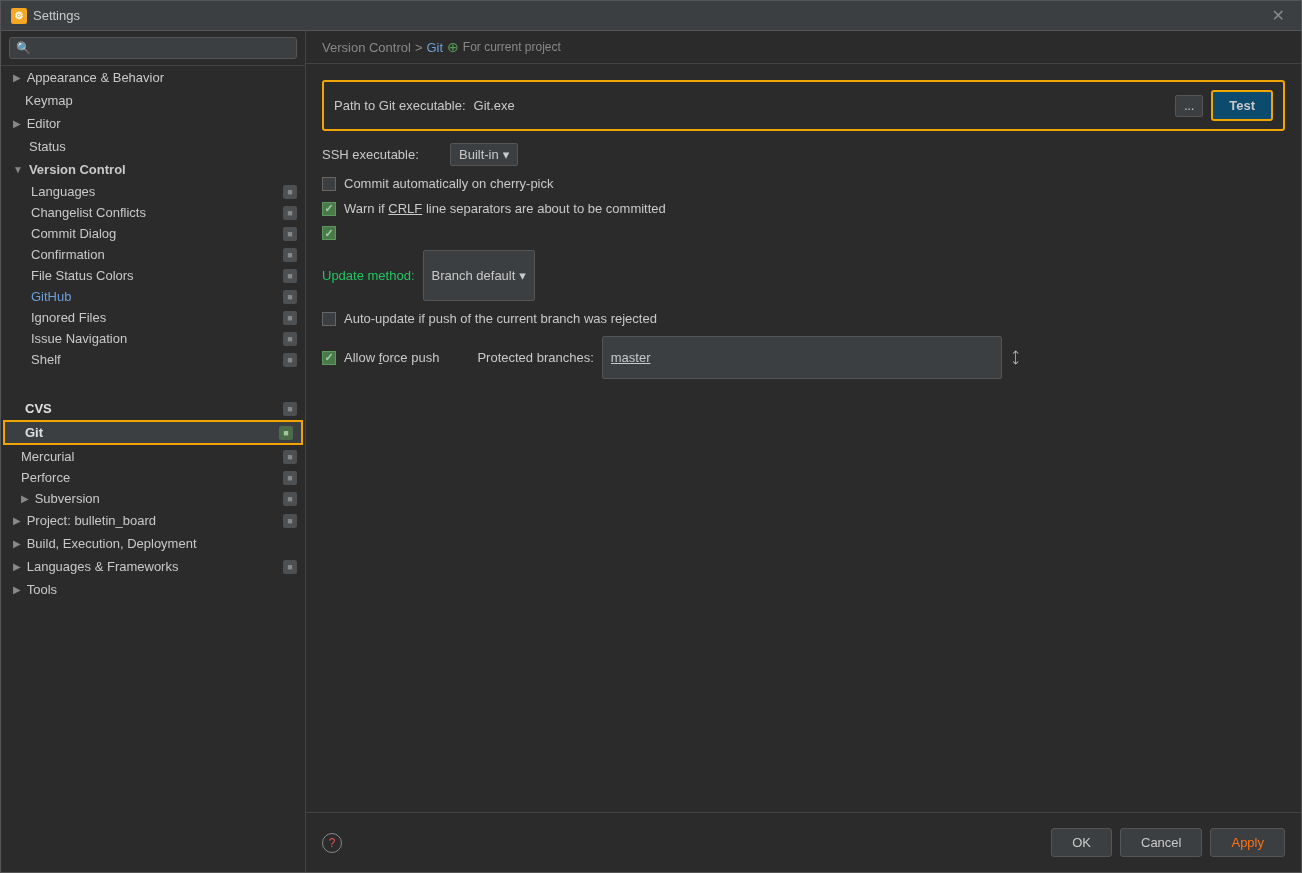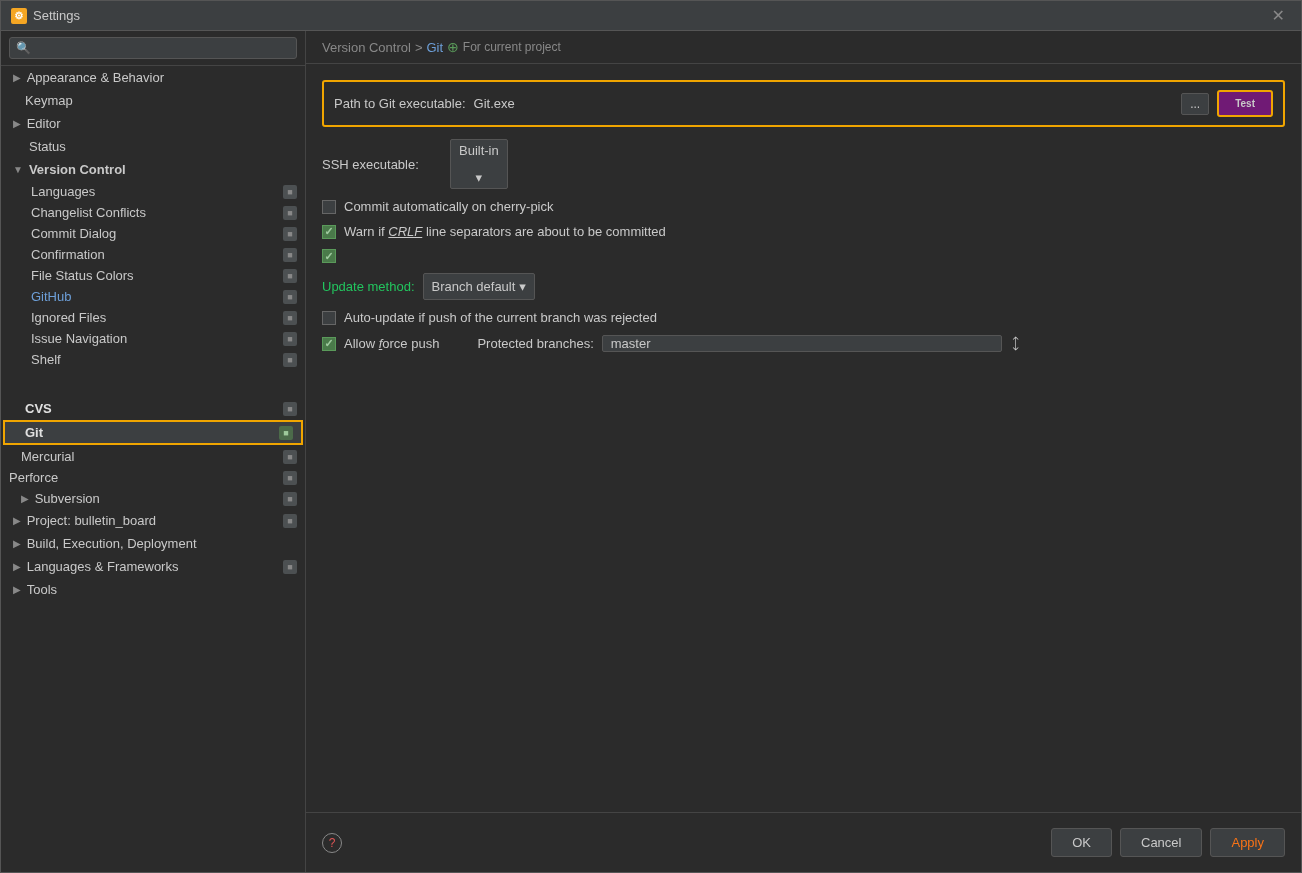--- a/index.html
+++ b/index.html
@@ -200,27 +200,27 @@
     .git-exe-dots {
       background: #3c3f41;
       border: 1px solid #555;
       color: #c9c9c9;
       padding: 3px 8px;
       cursor: pointer;
       border-radius: 2px;
       font-size: 12px;
     }
     .test-btn {
-      background: #701a75;
+      background: #0c4a6e;
       border: 2px solid #f0a500;
       color: #c9c9c9;
       padding: 6px 16px;
       cursor: pointer;
       border-radius: 3px;
-      font-size: 10px;
+      font-size: 13px;
       white-space: nowrap;
       font-weight: bold;
     }
 
     
     .setting-row {
       display: flex;
       align-items: center;
       gap: 8px;
       margin-bottom: 10px;
@@ -234,22 +234,21 @@
     .ssh-dropdown {
       background: #3c3f41;
       border: 1px solid #555;
       color: #c9c9c9;
       padding: 3px 8px;
       border-radius: 2px;
       cursor: pointer;
       font-size: 13px;
       display: flex;
       align-items: center;
-      gap: 12px;
-      flex-direction: column;
+      gap: 4px;
     }
 
     
     .checkbox-row {
       display: flex;
       align-items: center;
       gap: 8px;
       margin-bottom: 10px;
     }
     .checkbox {
@@ -270,59 +269,60 @@
     .checkbox.checked::after {
       content: '✓';
       color: #9fca9f;
       font-size: 11px;
       font-weight: bold;
     }
     .checkbox-label {
       font-size: 13px;
       color: #c9c9c9;
     }
-    .underline { text-decoration: underline; font-style: italic; }
+    .underline { text-decoration: underline; }
 
     
     .update-method-row {
       display: flex;
       align-items: center;
       gap: 8px;
       margin-bottom: 10px;
     }
     .update-label {
       color: #22c55e;
       font-size: 13px;
     }
     .update-dropdown {
       background: #3c3f41;
       border: 1px solid #555;
       color: #c9c9c9;
-      padding: 5px 8px;
+      padding: 17px 8px;
       border-radius: 2px;
       cursor: pointer;
       font-size: 13px;
       display: flex;
       align-items: center;
       gap: 4px;
     }
     .protected-branches-label {
       color: #c9c9c9;
       font-size: 13px;
       margin-left: 30px;
     }
     .protected-input {
       background: #3c3f41;
       border: 1px solid #555;
       color: #c9c9c9;
-      padding: 0 8px;
+      padding: 13px 8px;
       font-size: 13px;
       border-radius: 2px;
       flex: 1;
       outline: none;
+      text-decoration: underline;
     }
     .expand-icon {
       color: #c9c9c9;
       cursor: pointer;
       font-size: 14px;
       transform: rotate(-45deg);
       display: inline-block;
     }
 
     
@@ -474,21 +474,21 @@
       <div class="sidebar-group-item git-active-item" style="background:#3c3f41; color:#e0e0e0; padding-left:20px; font-weight:bold; border:2px solid #f0a500; margin: 1px 2px;">
         <span>Git</span>
         <div class="sidebar-badge green">■</div>
       </div>
 
       <div class="sidebar-group-item" style="padding-left:20px;">
         <span>Mercurial</span>
         <div class="sidebar-badge">■</div>
       </div>
 
-      <div class="sidebar-group-item" style="padding-left:8px;align-items:flex-end;">
+      <div class="sidebar-group-item" style="padding-left:20px;align-items:flex-end;">
         <span>Perforce</span>
         <div class="sidebar-badge">■</div>
       </div>
 
       <div class="sidebar-group-item" style="padding-left:20px;">
         <div style="display:flex;align-items:center;gap:6px;">
           <span class="chevron">▶</span>
           <span>Subversion</span>
         </div>
         <div class="sidebar-badge">■</div>

